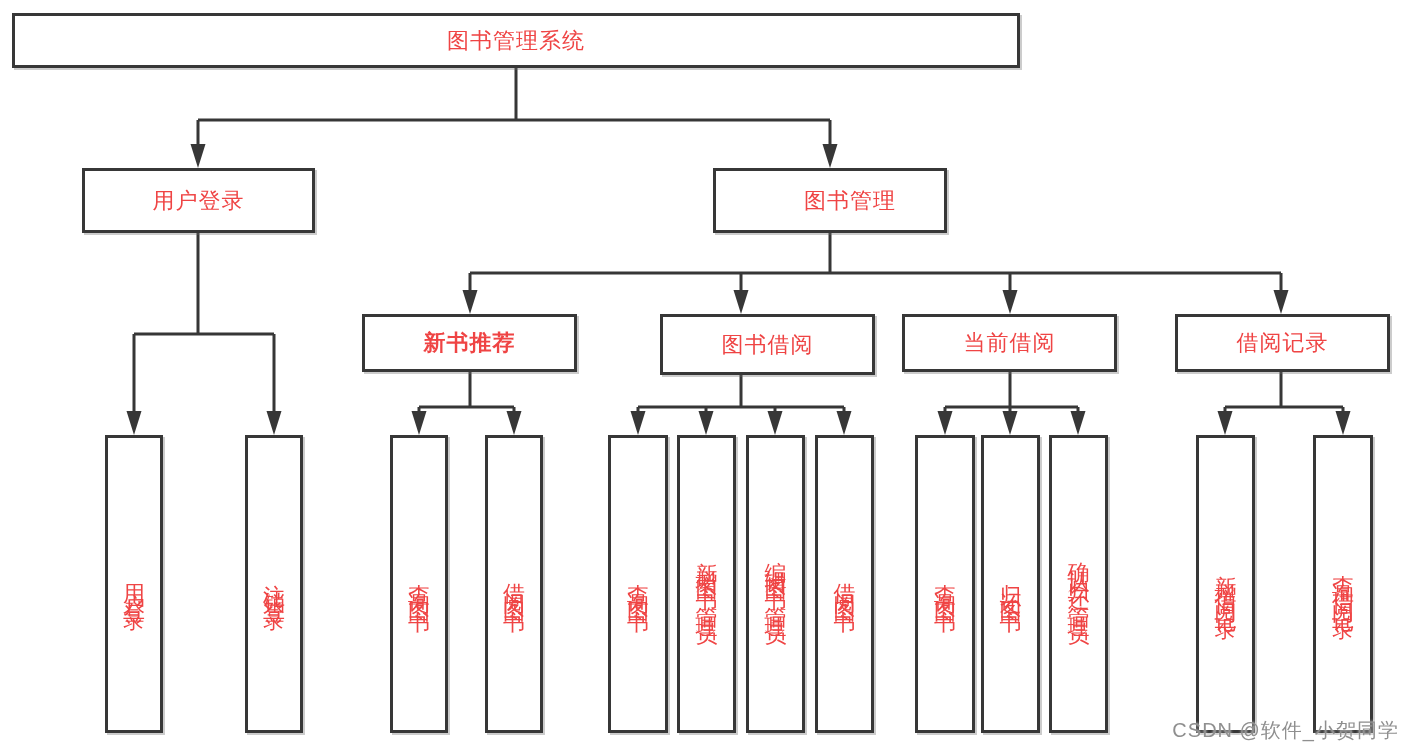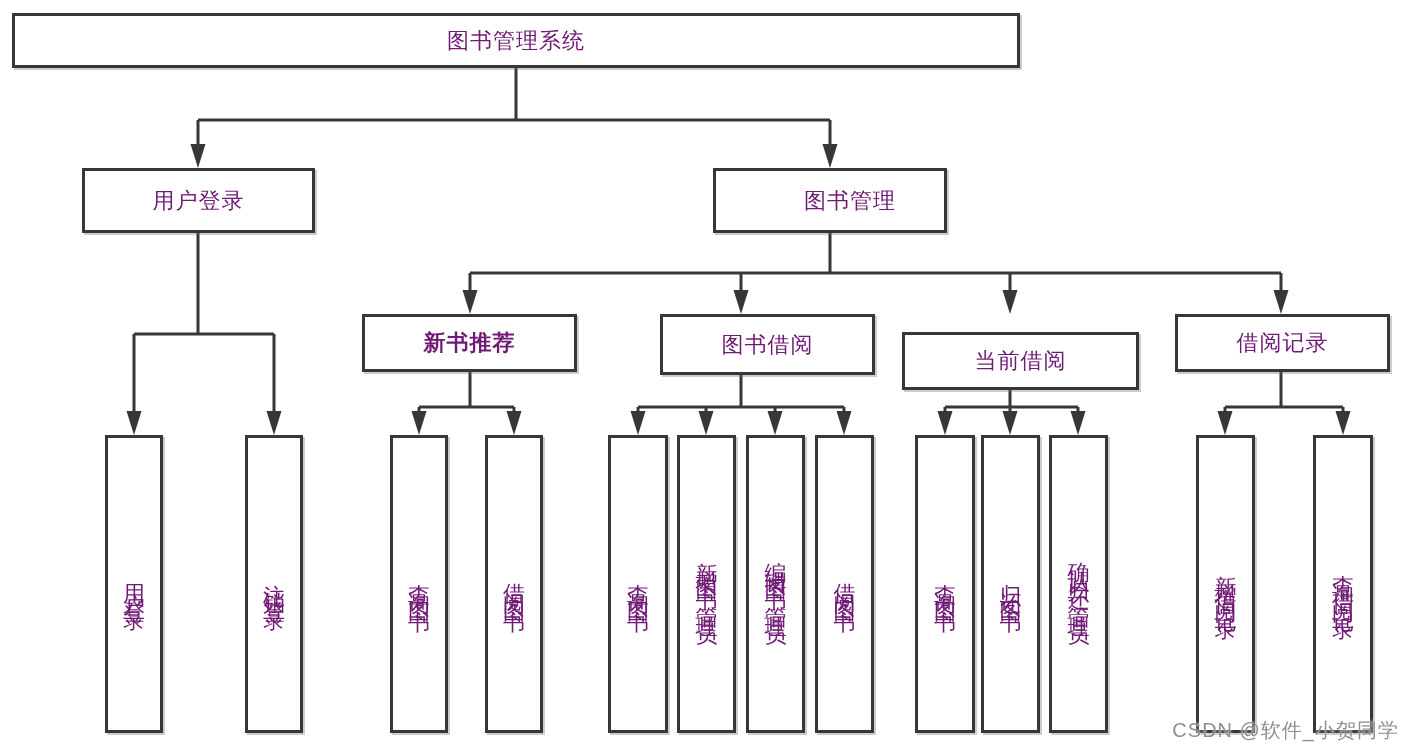--- a/index.html
+++ b/index.html
@@ -22,21 +22,21 @@
     pointer-events: none;
   }
   .node {
     position: absolute;
     box-sizing: border-box;
     border: 3px solid #373737;
     background: #ffffff;
     display: flex;
     align-items: center;
     justify-content: center;
-    color: #701a75;
+    color: #ef4444;
     box-shadow: 2px 2px 0 rgba(110,110,110,0.35);
   }
   .node.h .label {
     font-size: 22px;
     letter-spacing: 1px;
     white-space: nowrap;
   }
   .node.v .label {
     writing-mode: vertical-rl;
     text-orientation: mixed;
@@ -112,21 +112,21 @@
   <div class="node h" style="left:713px; top:168px; width:234px; height:65px;padding-left:40px;">
     <span class="label">图书管理</span>
   </div>
 
   <div class="node h" style="left:362px; top:314px; width:215px; height:58px;font-weight:bold;">
     <span class="label">新书推荐</span>
   </div>
   <div class="node h" style="left:660px; top:314px; width:215px; height:61px;">
     <span class="label">图书借阅</span>
   </div>
-  <div class="node h" style="left:902px; top:332px; width:237px; height:58px;">
+  <div class="node h" style="left:902px; top:314px; width:215px; height:58px;">
     <span class="label">当前借阅</span>
   </div>
   <div class="node h" style="left:1175px; top:314px; width:215px; height:58px;">
     <span class="label">借阅记录</span>
   </div>
 
   <div class="node v" style="left:105px; top:435px; width:58px; height:298px;">
     <span class="label">用户登录</span>
   </div>
   <div class="node v" style="left:245px; top:435px; width:58px; height:298px;">

